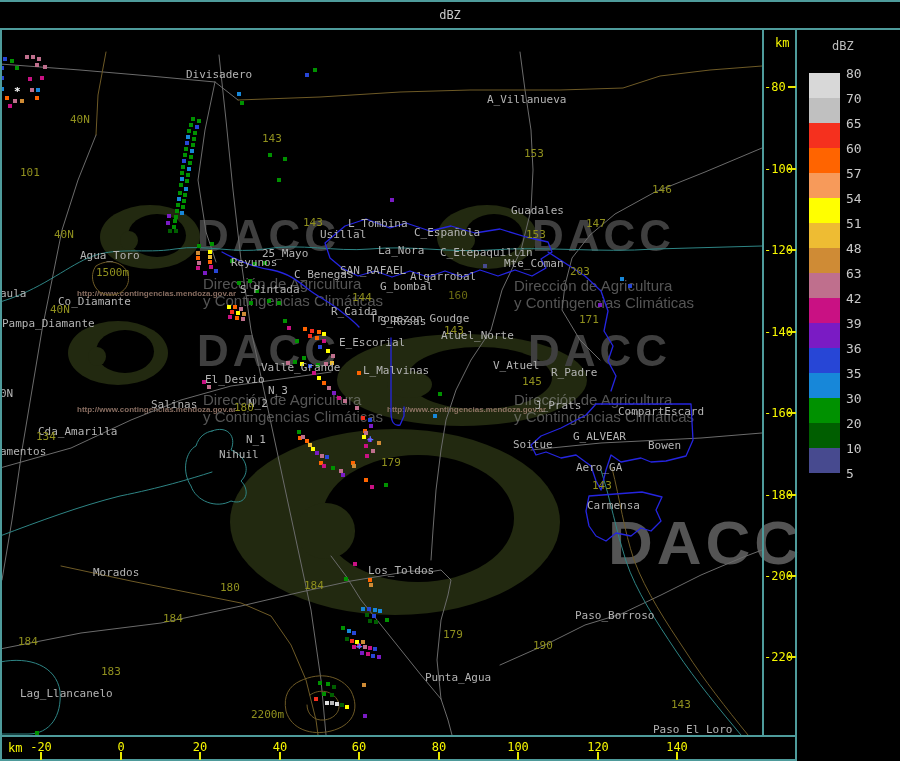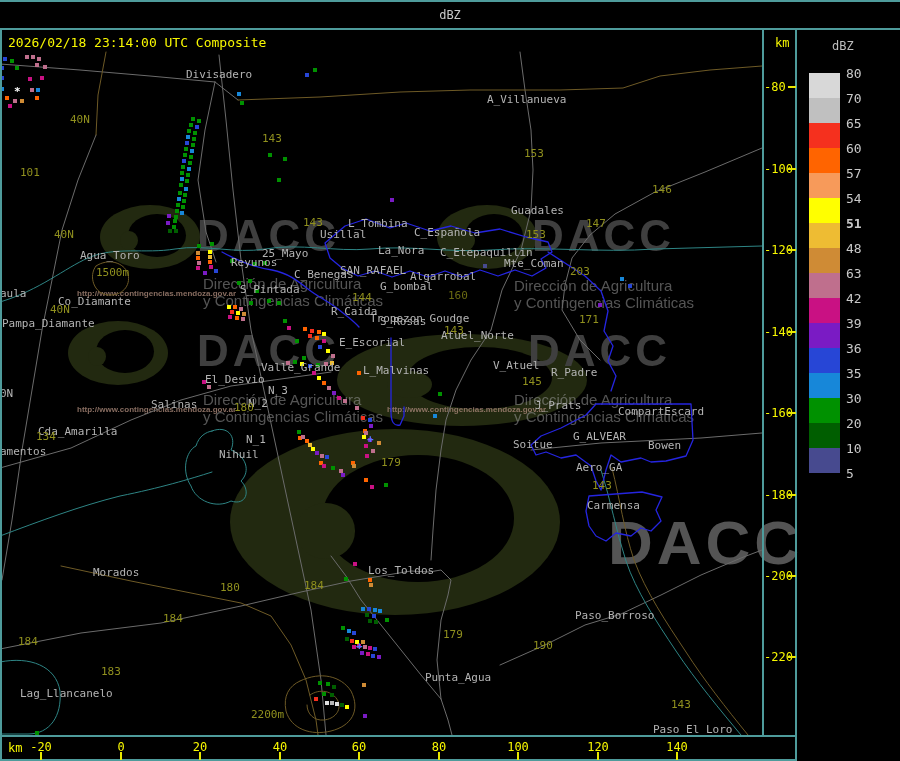--- a/index.html
+++ b/index.html
@@ -427,21 +427,20 @@
 
   <div class="tl" style="left:0;top:0;width:900px;height:2px;z-index:6;"></div>
   <div class="tl" style="left:0;top:28px;width:900px;height:2px;z-index:6;"></div>
   <div class="tl" style="left:0;top:28px;width:2px;height:733px;z-index:6;"></div>
   <div class="tl" style="left:762px;top:30px;width:2px;height:707px;z-index:6;"></div>
   <div class="tl" style="left:795px;top:30px;width:2px;height:731px;z-index:6;"></div>
   <div class="tl" style="left:0;top:735px;width:797px;height:2px;z-index:6;"></div>
   <div class="tl" style="left:0;top:759px;width:797px;height:2px;z-index:6;"></div>
 
   <div class="titlebar-text" style="z-index:7;">dBZ</div>
-  <div class="timestamp" style="z-index:7;">2026/02/18 23:14:00 UTC Composite</div>
   <div class="km-right" style="z-index:7;">km</div>
   <div class="km-bottom" style="z-index:7;">km</div>
   <div class="cb-title" style="z-index:7;">dBZ</div>
 
   <div class="map-layer" id="colorbar-layer" style="z-index:7;">
       <div class="cb-swatch" style="top: 73px; background: rgb(216, 216, 216);"></div>
       <div class="cb-swatch" style="top: 98px; background: rgb(192, 192, 192);"></div>
       <div class="cb-swatch" style="top: 123px; background: rgb(245, 48, 30);"></div>
       <div class="cb-swatch" style="top: 148px; background: rgb(255, 100, 0);"></div>
       <div class="cb-swatch" style="top: 173px; background: rgb(247, 154, 90);"></div>
@@ -455,21 +454,21 @@
       <div class="cb-swatch" style="top: 373px; background: rgb(23, 135, 217);"></div>
       <div class="cb-swatch" style="top: 398px; background: rgb(0, 145, 0);"></div>
       <div class="cb-swatch" style="top: 423px; background: rgb(0, 94, 0);"></div>
       <div class="cb-swatch" style="top: 448px; background: rgb(71, 74, 143);"></div>
       <div class="cb-label" style="top: 67px;">80</div>
       <div class="cb-label" style="top: 92px;">70</div>
       <div class="cb-label" style="top: 117px;">65</div>
       <div class="cb-label" style="top: 142px;">60</div>
       <div class="cb-label" style="top: 167px;">57</div>
       <div class="cb-label" style="top: 192px;">54</div>
-      <div class="cb-label" style="top: 217px; font-weight: bold;">51</div>
+      <div class="cb-label" style="top: 217px;">51</div>
       <div class="cb-label" style="top: 242px;">48</div>
       <div class="cb-label" style="top: 267px;">63</div>
       <div class="cb-label" style="top: 292px;">42</div>
       <div class="cb-label" style="top: 317px;">39</div>
       <div class="cb-label" style="top: 342px;">36</div>
       <div class="cb-label" style="top: 367px;">35</div>
       <div class="cb-label" style="top: 392px;">30</div>
       <div class="cb-label" style="top: 417px;">20</div>
       <div class="cb-label" style="top: 442px;">10</div>
       <div class="cb-label" style="top: 467px;">5</div>

